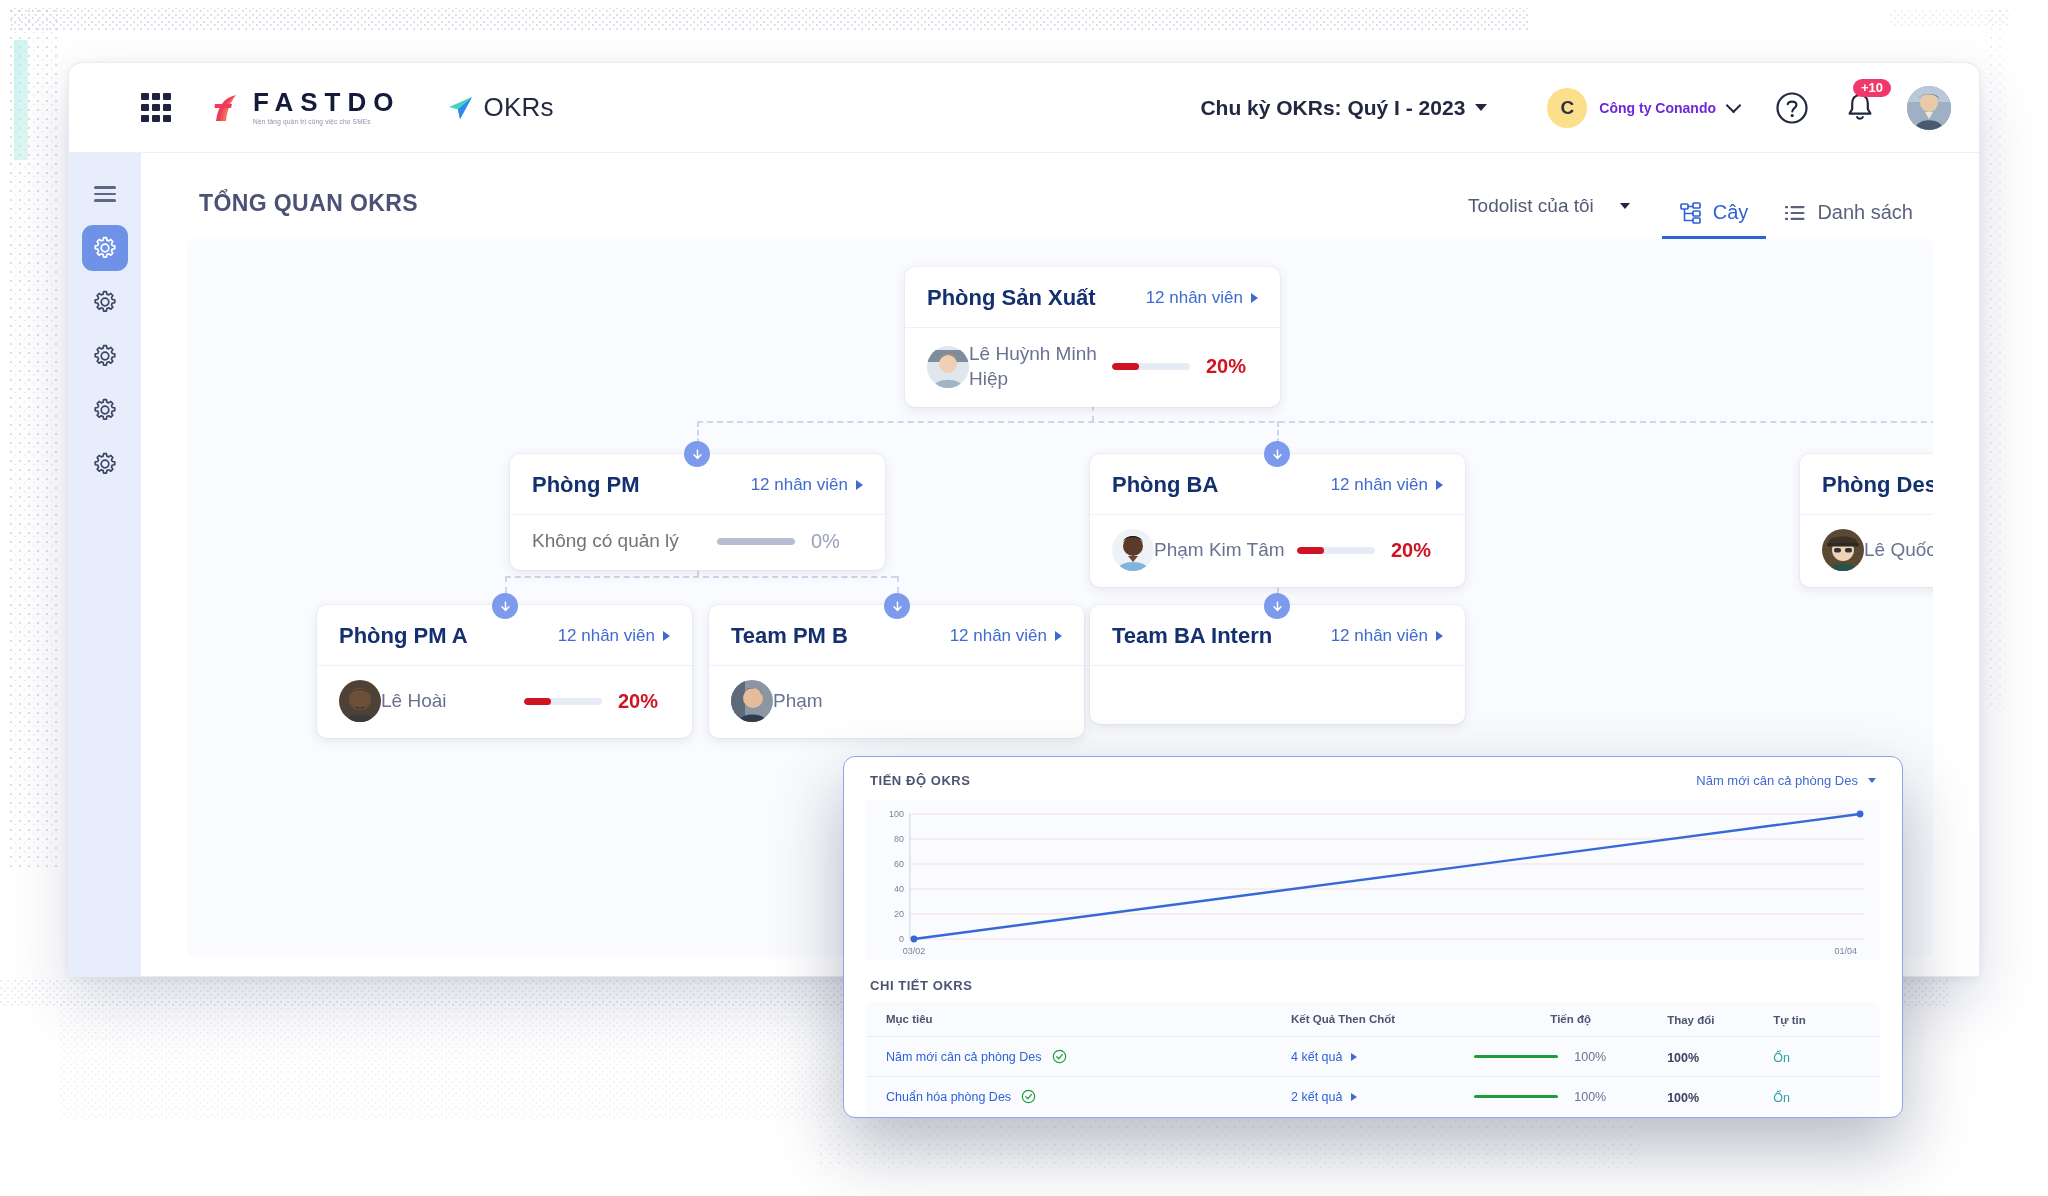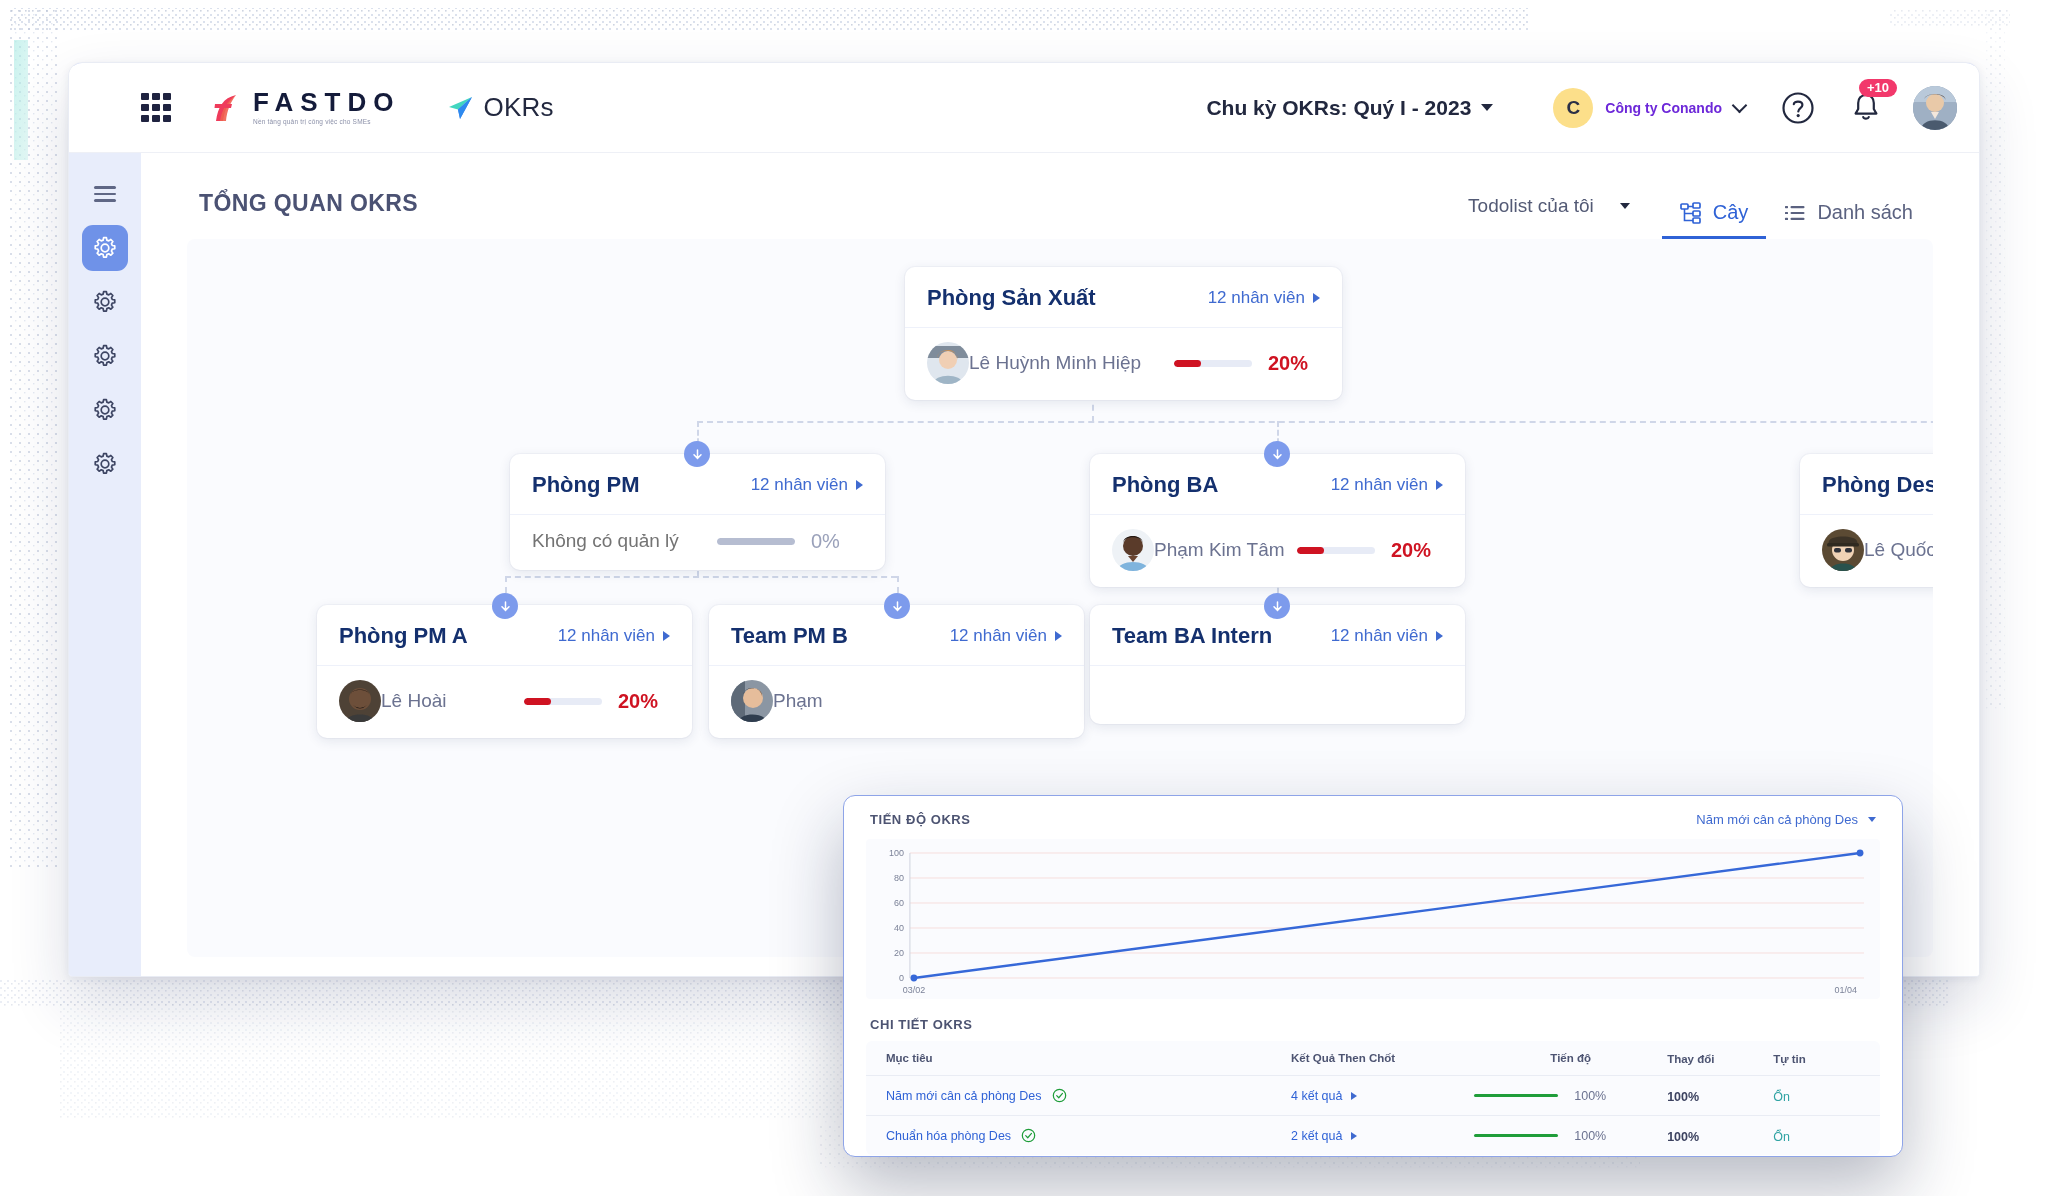--- a/index.html
+++ b/index.html
@@ -30,21 +30,21 @@
   #window-accent {
     position: absolute; left:0; top:0; width:100%; height:3px;
     background: #a9b6ef;
   }
 
   
   #topbar {
     position: relative;
     height: 90px;
     display: flex; align-items: center;
-    padding: 0 22px 0 72px;
+    padding: 0 28px 0 72px;
     border-bottom: 1px solid #eef0f6;
     background: #fff;
   }
   #grid-icon {
     width: 30px; height: 30px;
     display: grid; grid-template-columns: repeat(3, 1fr); grid-template-rows: repeat(3,1fr);
     gap: 3.5px; cursor: pointer;
   }
   #grid-icon i { background: #1f2340; border-radius: 1px; display:block; }
 
@@ -181,21 +181,21 @@
   .dl.h { border-left:none; border-top:2px dashed #cfd6e8; }
   .expander {
     position:absolute; width:26px;height:26px;border-radius:50%;
     background:#7d9bec; display:flex;align-items:center;justify-content:center;
     cursor:pointer; z-index:3;
   }
 
   
   #detail-popup {
     position:absolute;
-    left: 843px; top: 795px;
+    left: 843px; top: 756px;
     width: 1060px; height: 362px;
     background:#fff;
     border:1.5px solid #8ea4e8;
     border-radius: 12px;
     box-shadow: 0 30px 70px rgba(18,28,60,.30);
     overflow:hidden;
     z-index: 50;
   }
   #popup-head { display:flex; align-items:center; padding: 16px 26px 10px; }
   .popup-cap { font-size:13px; font-weight:700; color:#4d5472; letter-spacing:.55px; }
@@ -444,21 +444,21 @@
           <svg width="13" height="13" viewBox="0 0 13 13">
               <path d="M6.5 2 V10 M3 6.7 L6.5 10.3 L10 6.7" fill="none" stroke="#fff" stroke-width="1.5" stroke-linecap="round"></path>
             </svg>
         </div>
         <div class="expander" style="left:1077px; top:354px;">
           <svg width="13" height="13" viewBox="0 0 13 13">
               <path d="M6.5 2 V10 M3 6.7 L6.5 10.3 L10 6.7" fill="none" stroke="#fff" stroke-width="1.5" stroke-linecap="round"></path>
             </svg>
         </div>
 
-        <div class="node" style="left:718px; top:28px; width:437px;">
+        <div class="node" style="left:718px; top:28px; width:375px;">
           <div class="node-head">
             <span class="node-title">Phòng Sản Xuất</span>
             <span class="node-count">
               <span>12 nhân viên</span>
               <span class="tri-right"></span>
             </span>
           </div>
           <div class="node-body">
             <div class="node-ava">
               <svg width="42" height="42" viewBox="0 0 42 42">

